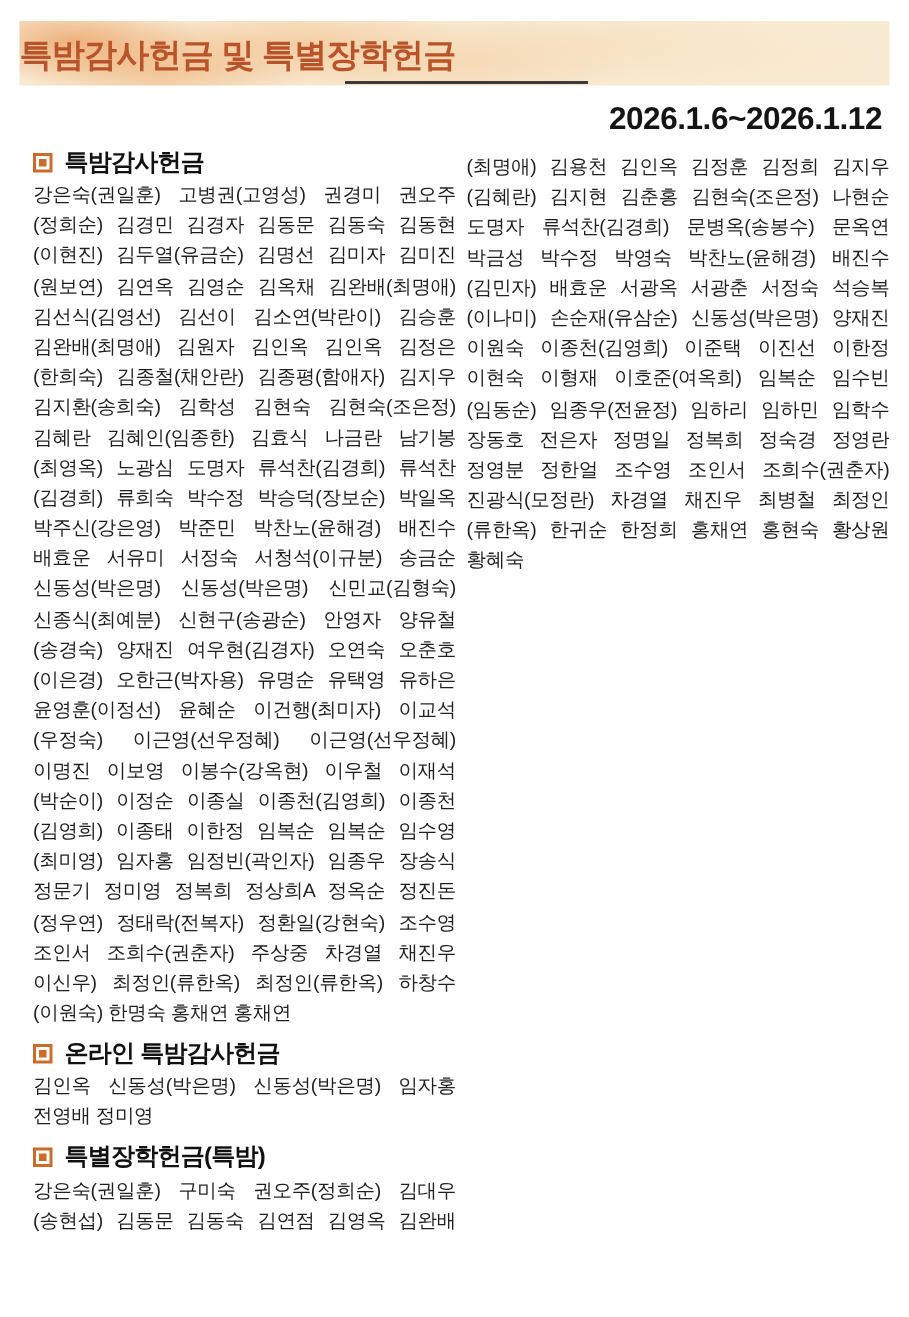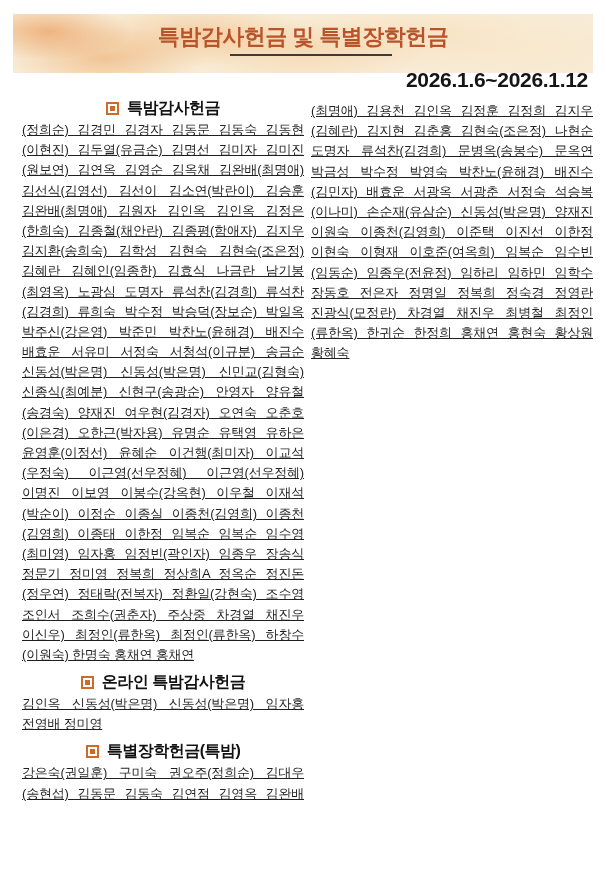--- a/index.html
+++ b/index.html
@@ -8,30 +8,29 @@
     background:#ffffff;
     font-family:"Liberation Sans","DejaVu Sans",sans-serif;
     color:#1f1f1f;
     position:relative;
     overflow:hidden;
   }
   .page{position:absolute;inset:0;}
 
   
   .banner{
-    position:absolute;left:13px;top:14px;width:580px;height:59px;
+    position:absolute;left:13px;top:14px;width:580px;height:43px;
     background-color:#f8ecd6;
     background-image:
       radial-gradient(ellipse 120px 40px at 6% 30%, rgba(233,150,82,.65), rgba(233,150,82,0) 70%),
       radial-gradient(ellipse 140px 45px at 16% 75%, rgba(236,163,95,.55), rgba(236,163,95,0) 72%),
       radial-gradient(ellipse 150px 42px at 32% 35%, rgba(240,178,115,.50), rgba(240,178,115,0) 75%),
       radial-gradient(ellipse 160px 45px at 50% 65%, rgba(243,193,138,.42), rgba(243,193,138,0) 75%),
       radial-gradient(ellipse 170px 45px at 68% 35%, rgba(246,210,163,.35), rgba(246,210,163,0) 75%),
       radial-gradient(ellipse 180px 50px at 88% 60%, rgba(248,226,192,.35), rgba(248,226,192,0) 80%);
-    text-align:center;
   }
   .banner-title{
     margin:0;
     line-height:45px;
     font-size:22px;
     font-weight:bold;
     letter-spacing:-0.5px;
     color:#b9542a;
   }
   .title-underline{
@@ -47,21 +46,21 @@
   }
 
   
   .col{position:absolute;top:98px;width:282px;}
   .col-left{left:22px;}
   .col-right{left:311px;top:101px;}
 
   
   .sec-header{
     display:flex;align-items:center;
-    height:20px;margin-bottom:2px;justify-content:center;
+    height:20px;margin-bottom:2px;
   }
   .section + .section .sec-header{margin-top:7px;}
   .bullet{
     width:9px;height:9px;
     border:2px solid #cd6b28;
     display:inline-flex;align-items:center;justify-content:center;
     margin-right:8px;flex:0 0 auto;
   }
   .bullet-inner{width:5px;height:5px;background:#cd6b28;}
   .sec-title{
@@ -74,21 +73,20 @@
   .line{
     font-size:13px;
     line-height:20.2px;
     height:20.2px;
     overflow:hidden;
     text-align:justify;
     text-align-last:justify;
     letter-spacing:-0.2px;
     color:#1f1f1f;
     white-space:nowrap;
-    text-decoration:underline;
   }
   .line-last{
     text-align:left;
     text-align-last:left;
   }
 </style>
 </head>
 <body>
 
 <div class="page">
@@ -103,20 +101,21 @@
   <div class="col col-left">
 
     <div class="section">
       <div class="sec-header">
         <span class="bullet">
             <span class="bullet-inner"></span>
           </span>
         <span class="sec-title">특밤감사헌금</span>
       </div>
       <div class="sec-body">
+          <div class="line">강은숙(권일훈) 고병권(고영성) 권경미 권오주</div>
           <div class="line">(정희순) 김경민 김경자 김동문 김동숙 김동현</div>
           <div class="line">(이현진) 김두열(유금순) 김명선 김미자 김미진</div>
           <div class="line">(원보연) 김연옥 김영순 김옥채 김완배(최명애)</div>
           <div class="line">김선식(김영선) 김선이 김소연(박란이) 김승훈</div>
           <div class="line">김완배(최명애) 김원자 김인옥 김인옥 김정은</div>
           <div class="line">(한희숙) 김종철(채안란) 김종평(함애자) 김지우</div>
           <div class="line">김지환(송희숙) 김학성 김현숙 김현숙(조은정)</div>
           <div class="line">김혜란 김혜인(임종한) 김효식 나금란 남기봉</div>
           <div class="line">(최영옥) 노광심 도명자 류석찬(김경희) 류석찬</div>
           <div class="line">(김경희) 류희숙 박수정 박승덕(장보순) 박일옥</div>
@@ -174,20 +173,21 @@
           <div class="line">(최명애) 김용천 김인옥 김정훈 김정희 김지우</div>
           <div class="line">(김혜란) 김지현 김춘홍 김현숙(조은정) 나현순</div>
           <div class="line">도명자 류석찬(김경희) 문병옥(송봉수) 문옥연</div>
           <div class="line">박금성 박수정 박영숙 박찬노(윤해경) 배진수</div>
           <div class="line">(김민자) 배효운 서광옥 서광춘 서정숙 석승복</div>
           <div class="line">(이나미) 손순재(유삼순) 신동성(박은명) 양재진</div>
           <div class="line">이원숙 이종천(김영희) 이준택 이진선 이한정</div>
           <div class="line">이현숙 이형재 이호준(여옥희) 임복순 임수빈</div>
           <div class="line">(임동순) 임종우(전윤정) 임하리 임하민 임학수</div>
           <div class="line">장동호 전은자 정명일 정복희 정숙경 정영란</div>
+          <div class="line">정영분 정한얼 조수영 조인서 조희수(권춘자)</div>
           <div class="line">진광식(모정란) 차경열 채진우 최병철 최정인</div>
           <div class="line">(류한옥) 한귀순 한정희 홍채연 홍현숙 황상원</div>
           <div class="line line-last">황혜숙</div>
         </div>
     </div>
   </div>
 
 </div>
 
 </body></html>

